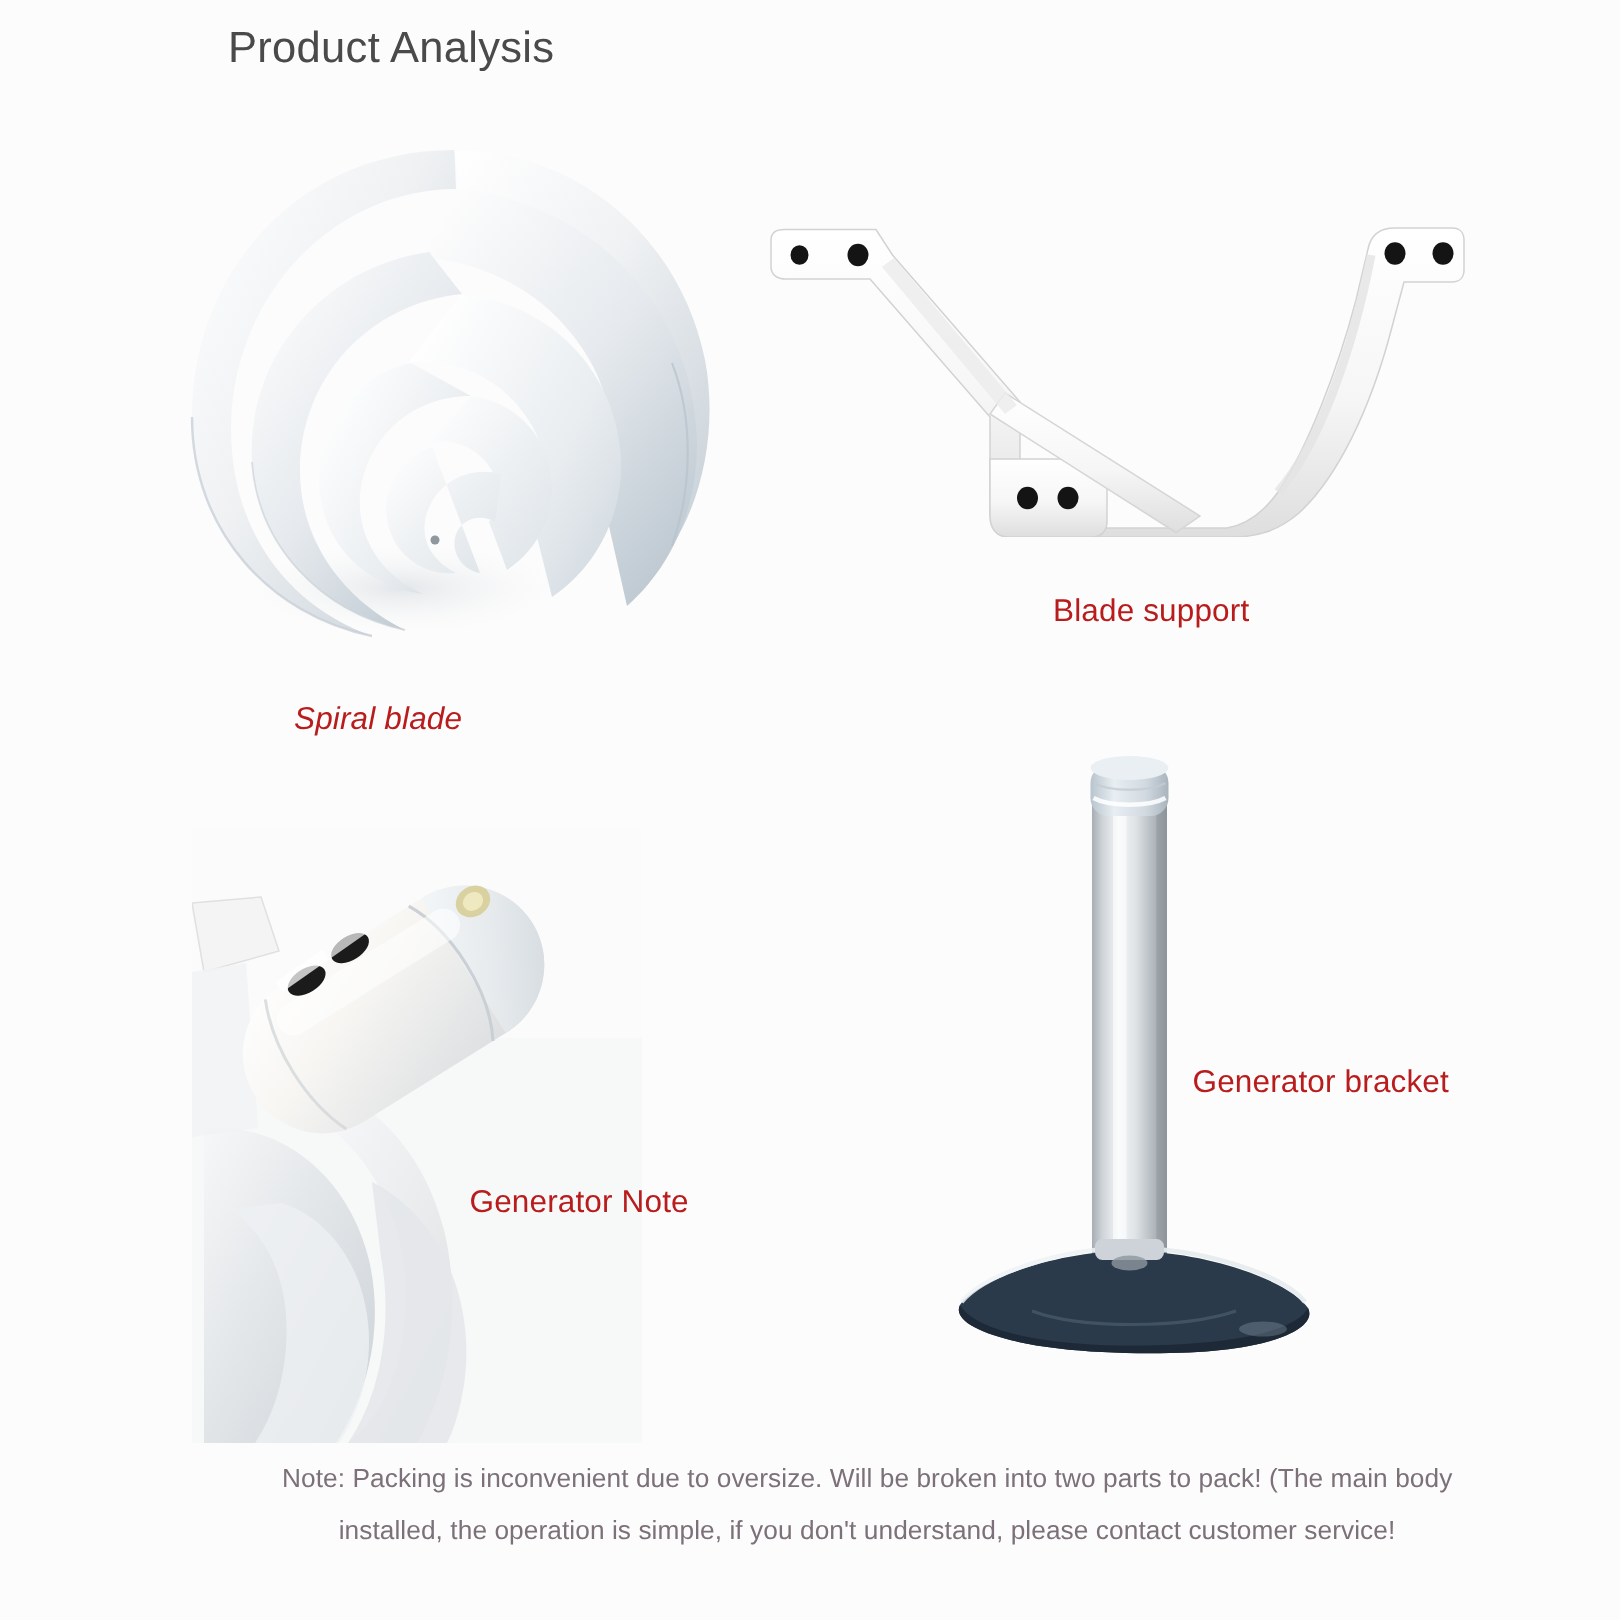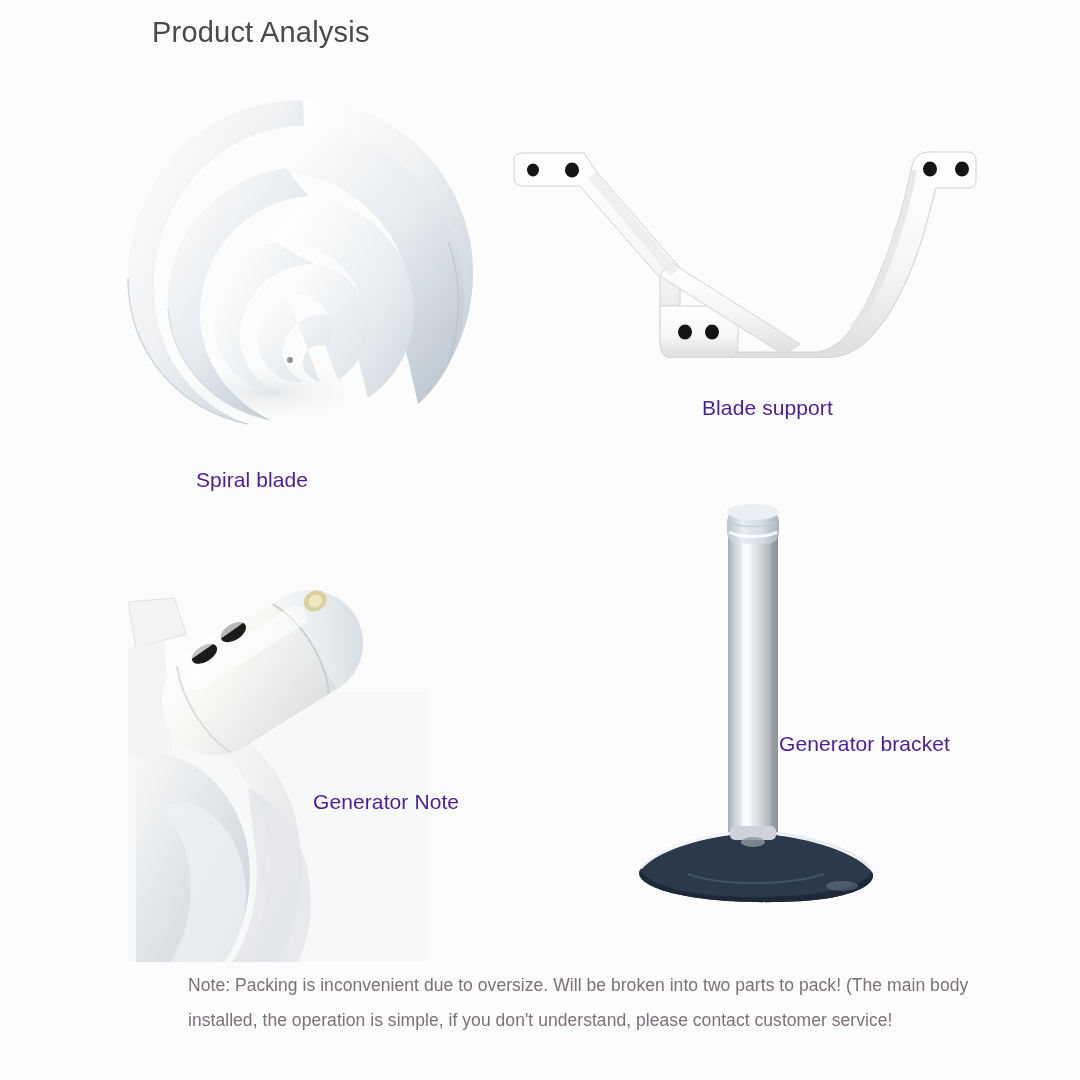--- a/index.html
+++ b/index.html
@@ -7,46 +7,47 @@
     padding: 0;
     background: #ffffff;
   }
   #page {
     position: relative;
     width: 1080px;
     height: 1080px;
     background: #fcfcfc;
     overflow: hidden;
     font-family: "Liberation Sans", sans-serif;
+    text-align: center;
     -webkit-font-smoothing: antialiased;
   }
 
   
   #page-title {
     position: absolute;
     left: 152px;
     top: 16px;
     font-size: 29px;
     color: #4a4a4a;
     letter-spacing: 0.2px;
     white-space: nowrap;
   }
 
   
   .part-label {
     position: absolute;
     font-size: 21px;
-    color: #4c1d95;
+    color: #b91c1c;
     white-space: nowrap;
     letter-spacing: 0.1px;
   }
-  #label-spiral-blade      { left: 196px; top: 468px; }
+  #label-spiral-blade      { left: 196px; top: 468px; font-style: italic; }
   #label-blade-support     { left: 702px; top: 396px; }
   #label-generator-wick    { left: 313px; top: 790px; }
-  #label-generator-bracket { left: 779px; top: 732px; }
+  #label-generator-bracket { left: 779px; top: 710px; padding-left: 16px; }
 
   
   .photo {
     position: absolute;
     overflow: hidden;
   }
   #photo-spiral-blade {
     left: 118px; top: 92px; width: 366px; height: 350px;
   }
   #photo-blade-support {

